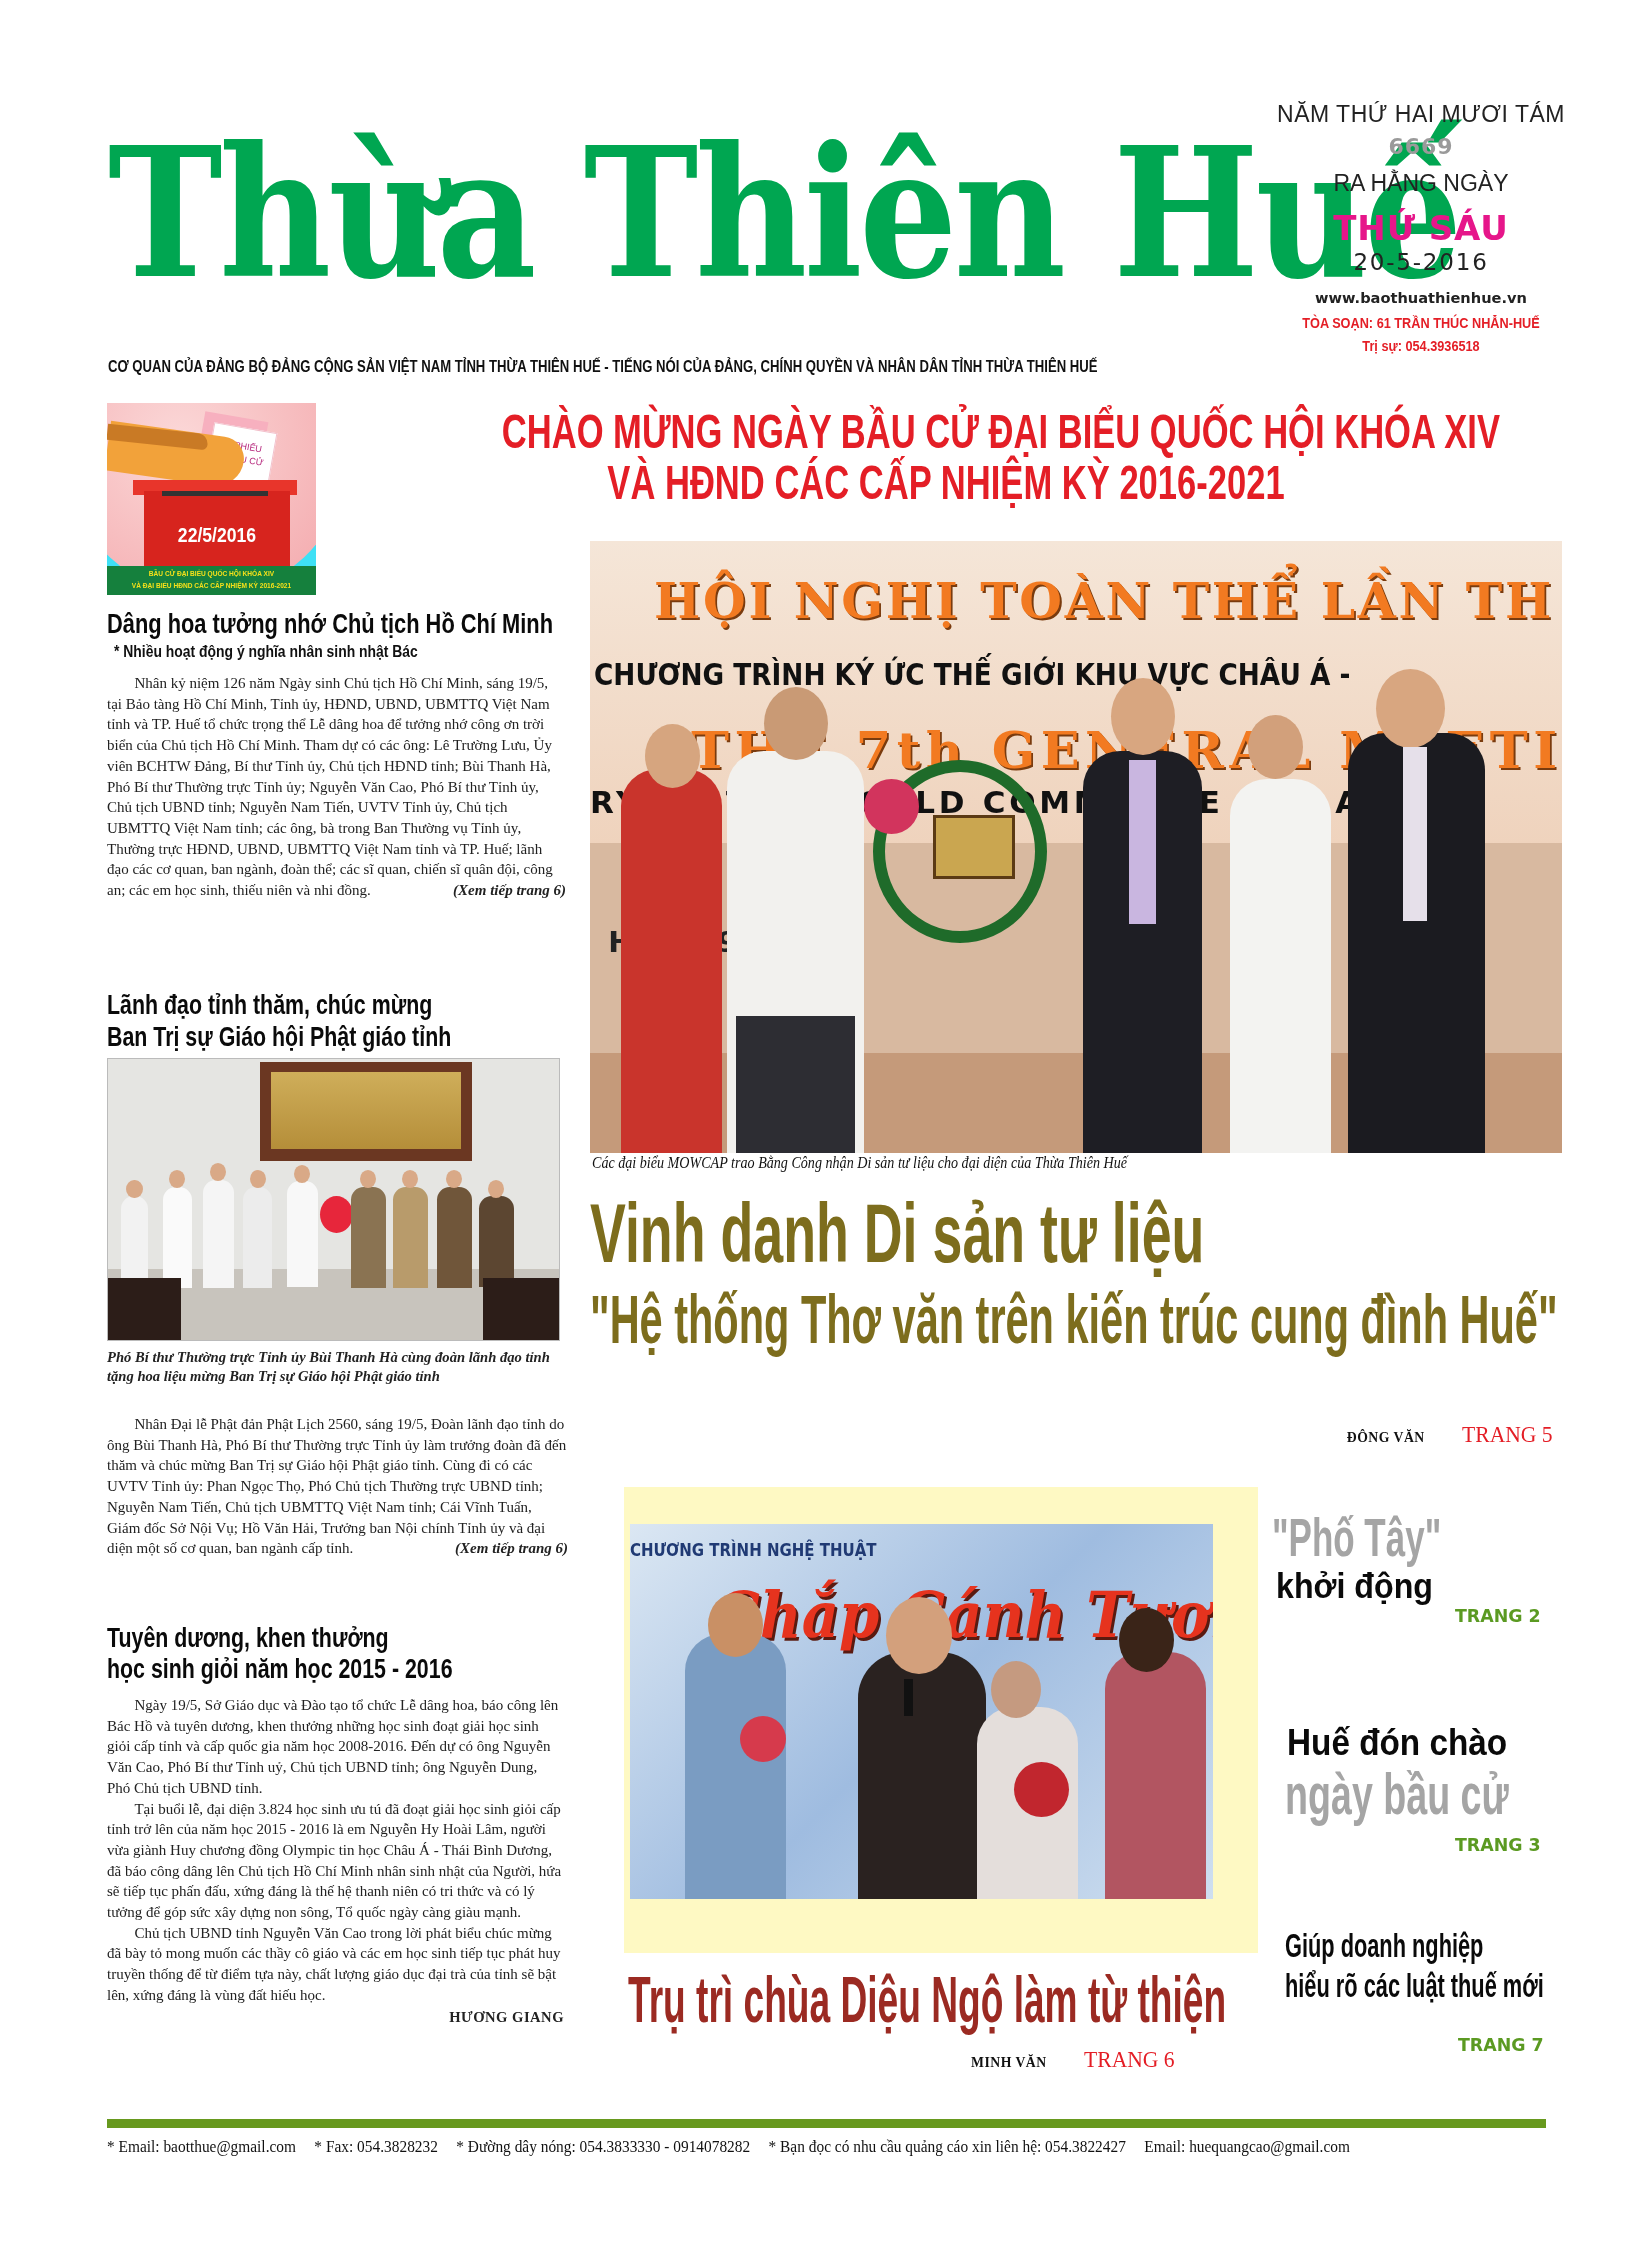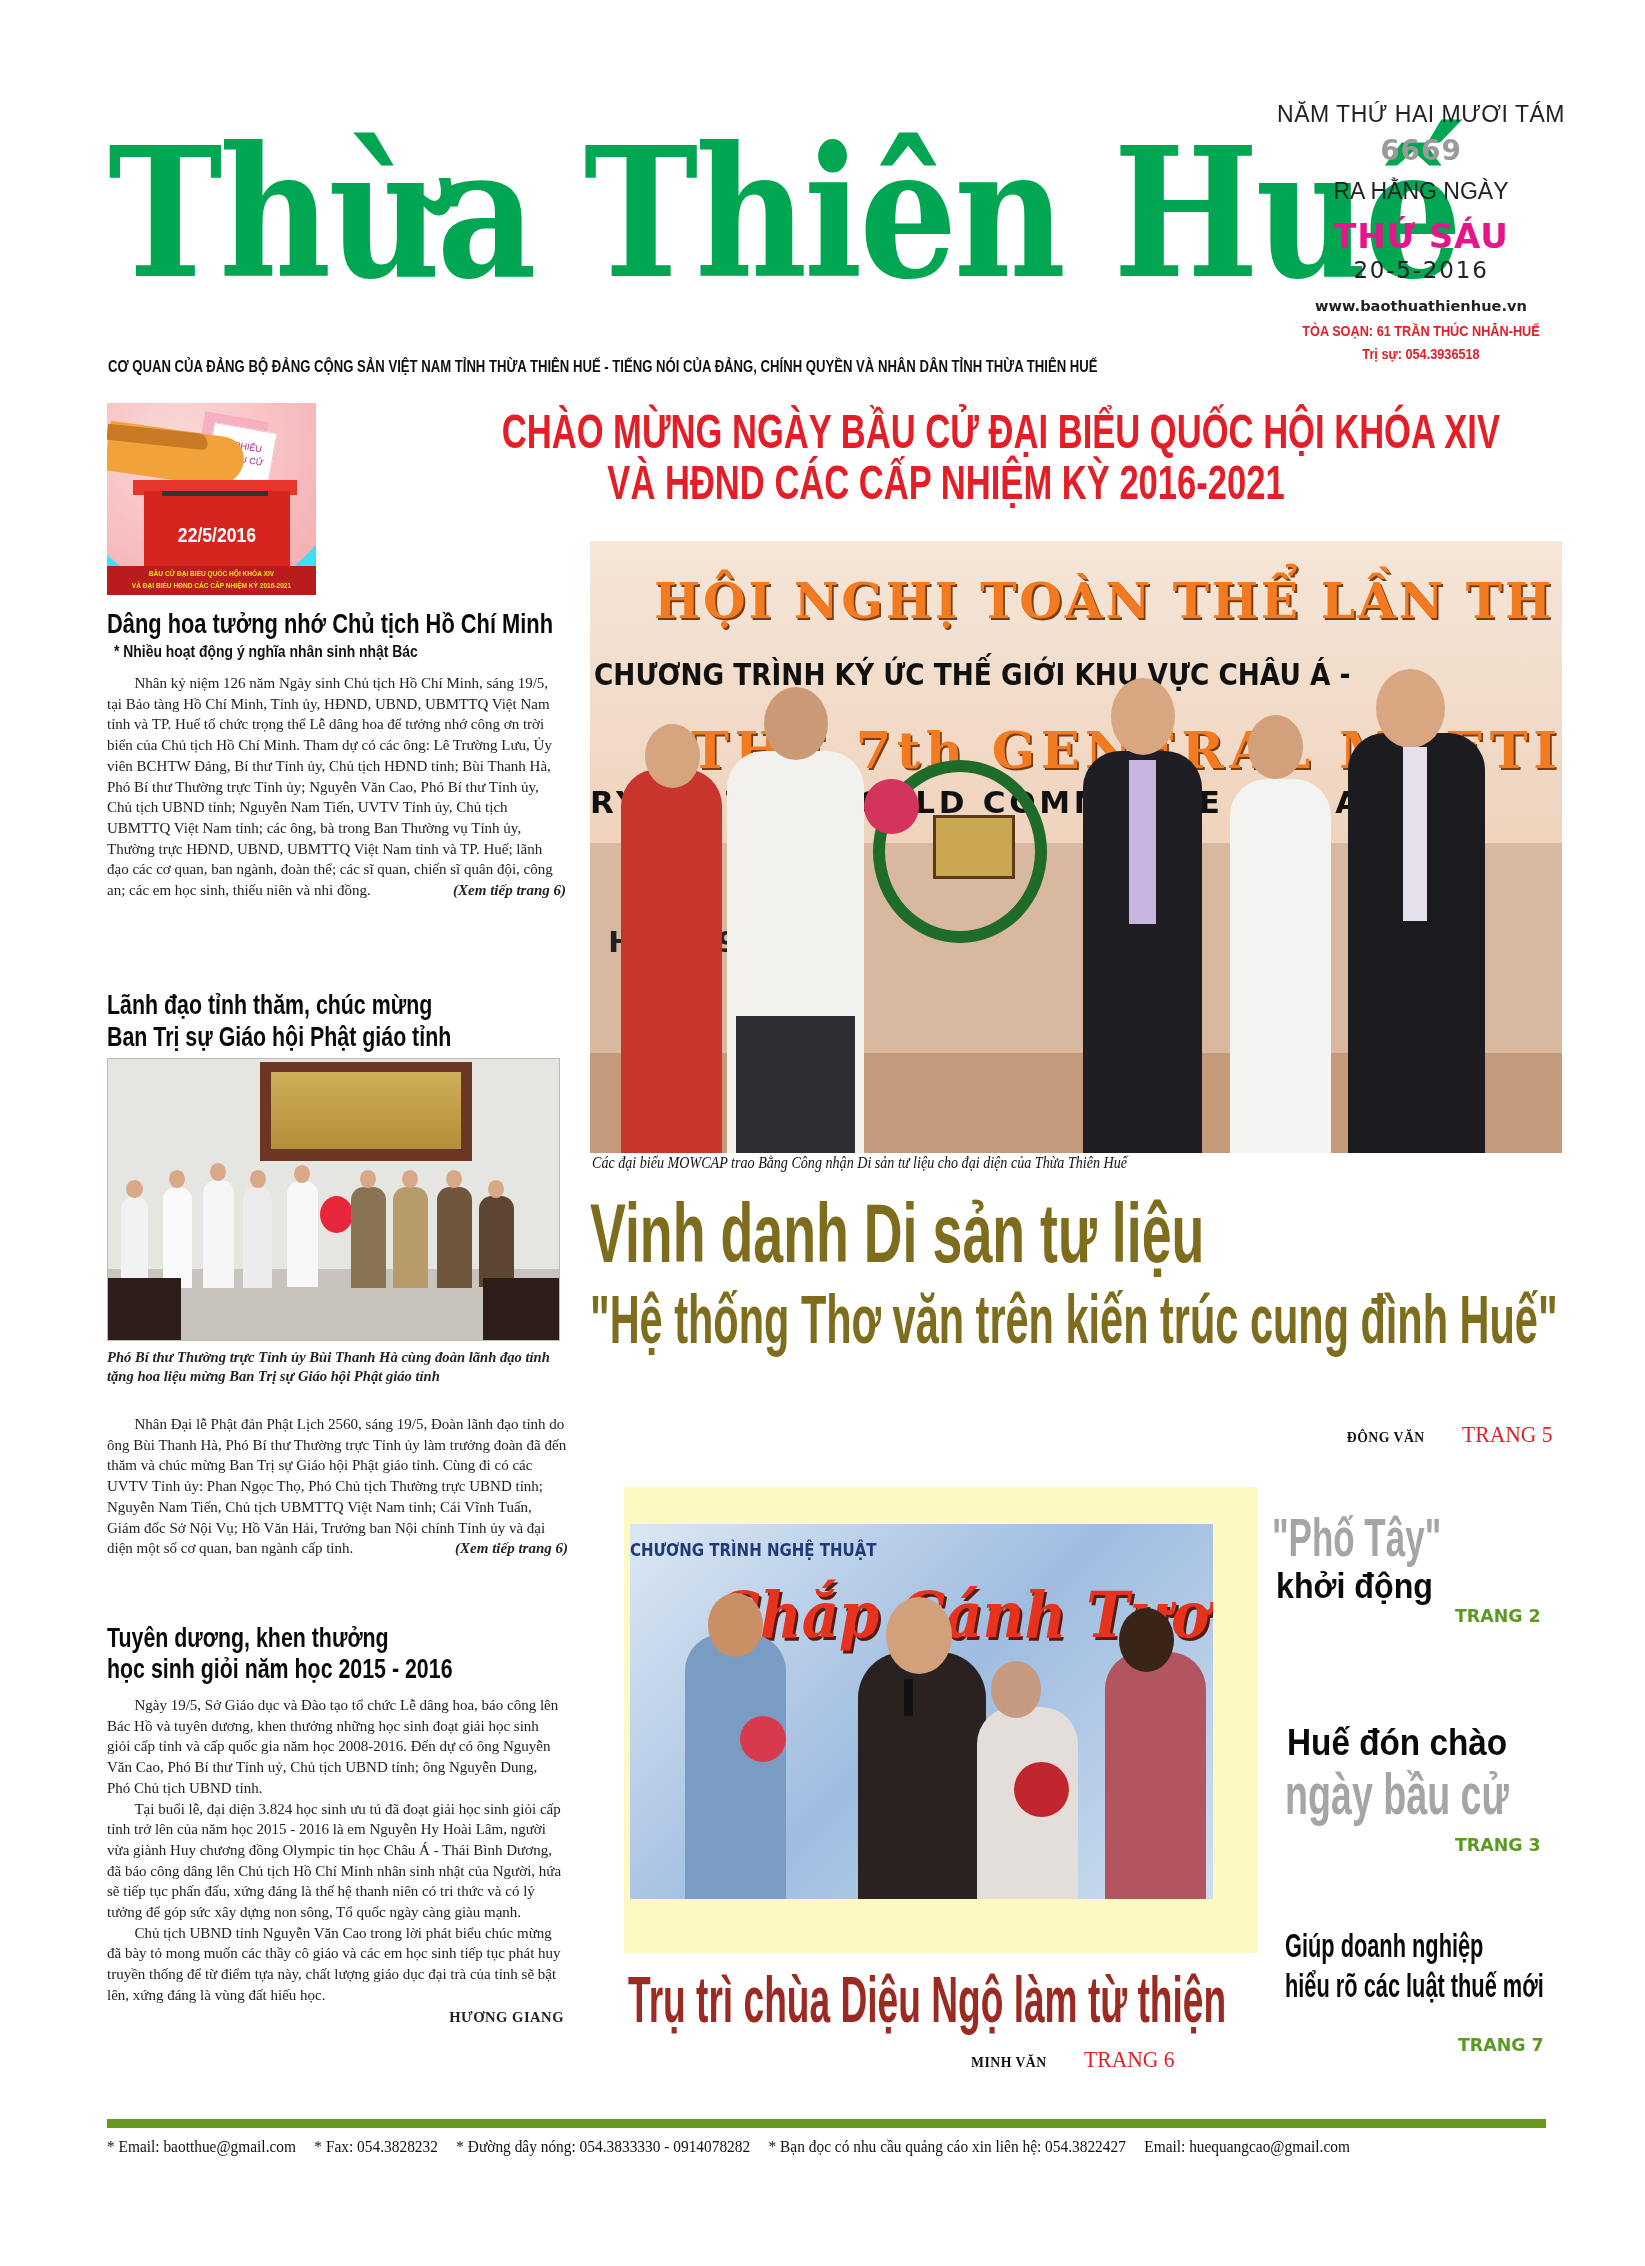--- a/index.html
+++ b/index.html
@@ -10,21 +10,21 @@
 
   
   .masthead-title {
     left: 108px; top: 99px; width: 1179px; height: 228px;
     font-family: "DejaVu Serif", serif; font-weight: bold;
     color: #00a651; font-size: 179px; line-height: 228px; letter-spacing: -3.7px;
     transform: scaleX(0.86); transform-origin: left center; white-space: nowrap;
   }
   .side-info { left: 1270px; top: 101px; width: 302px; text-align: center; }
   .si-line1 { font-family: "Liberation Sans", sans-serif; font-size: 23px; color: #222; letter-spacing: 0.5px; }
-  .si-issue { font-family: "DejaVu Sans", sans-serif; font-weight: bold; font-size: 28px; color: #9a9a9a; margin-top: 5.5px; letter-spacing: 0.9px; }
+  .si-issue { font-family: "DejaVu Sans", sans-serif; font-weight: bold; font-size: 22px; color: #9a9a9a; margin-top: 5.5px; letter-spacing: 0.9px; }
   .si-daily { font-family: "Liberation Sans", sans-serif; font-size: 23px; color: #222; margin-top: 11px; }
   .si-day { font-family: "DejaVu Sans", sans-serif; font-weight: bold; font-size: 34px; color: #e6168a; margin-top: 11px; letter-spacing: 0.9px; }
   .si-date { font-family: "DejaVu Sans", sans-serif; font-size: 23px; color: #222; margin-top: 1.8px; letter-spacing: 1.8px; }
   .si-web { font-family: "DejaVu Sans", sans-serif; font-weight: bold; font-size: 14.6px; color: #222; margin-top: 14px; }
   .si-addr { font-family: "Liberation Sans", sans-serif; font-weight: bold; font-size: 15.5px; color: #e41e26; margin-top: 7.3px; transform: scaleX(0.82); white-space: nowrap; }
   .si-phone { font-family: "Liberation Sans", sans-serif; font-weight: bold; font-size: 15.5px; color: #e41e26; margin-top: 5.5px; transform: scaleX(0.82); }
 
   .tagline {
     left: 108px; top: 358px; width: 1170px; font-family: "Liberation Sans", sans-serif;
     font-weight: bold; font-size: 16px; color: #111; white-space: nowrap;
@@ -36,21 +36,21 @@
   .ballot-circle { position: absolute; left: -37px; top: -64px; width: 274px; height: 256px; border-radius: 50%; background: radial-gradient(circle at 40% 40%, #fbd8d8, #f3a4a8); }
   .ballot-paper-back { position: absolute; left: 90px; top: 12.8px; width: 64px; height: 91px; background: #f7b0bf; transform: rotate(10deg); }
   .ballot-paper { position: absolute; left: 99px; top: 24px; width: 64px; height: 91px; background: #fff; transform: rotate(10deg); border: 0.9px solid #f2c1cc; }
   .ballot-paper-text { position: absolute; left: 117px; top: 38px; width: 46px; font-family: "Liberation Sans", sans-serif; font-size: 9.1px; color: #b6297e; text-align: center; line-height: 12.8px; transform: rotate(10deg); }
   .ballot-hand { position: absolute; left: 0; top: 27.4px; width: 137px; height: 50px; background: #f2a23a; border-radius: 0 37px 46px 0; transform: rotate(8deg); }
   .ballot-hand-dark { position: absolute; left: 0; top: 25.6px; width: 101px; height: 16.4px; background: #c97a25; border-radius: 0 18.3px 9.1px 0; transform: rotate(6deg); }
   .ballot-box { position: absolute; left: 37px; top: 88px; width: 146px; height: 77px; background: #d7241e; }
   .ballot-box-top { position: absolute; left: 25.6px; top: 77px; width: 164px; height: 14.6px; background: #e8352b; }
   .ballot-slot { position: absolute; left: 55px; top: 88px; width: 106px; height: 4.6px; background: #333; }
   .ballot-date { position: absolute; left: 37px; top: 121px; width: 146px; text-align: center; font-family: "Liberation Sans", sans-serif; font-weight: bold; font-size: 20px; color: #fff; transform: scaleX(0.88); }
-  .ballot-strip { position: absolute; left: 0; top: 163px; width: 209px; height: 29px; background: #b91c1c; padding-top: 1.8px; }
+  .ballot-strip { position: absolute; left: 0; top: 163px; width: 209px; height: 29px; background: #15803d; padding-top: 1.8px; }
   .ballot-strip-line { font-family: "Liberation Sans", sans-serif; font-weight: bold; font-size: 7.3px; color: #f5e01a; text-align: center; line-height: 12px; white-space: nowrap; transform: scaleX(0.9); }
 
   .election-headline {
     left: 329px; top: 406px; width: 1234px; text-align: center;
     font-family: "Liberation Sans", sans-serif; font-weight: bold; color: #e41e26;
     font-size: 48px; line-height: 51px;
   }
   .election-headline .eh-line { display: block; white-space: nowrap; transform: scaleX(0.72); transform-origin: center; }
 
   

